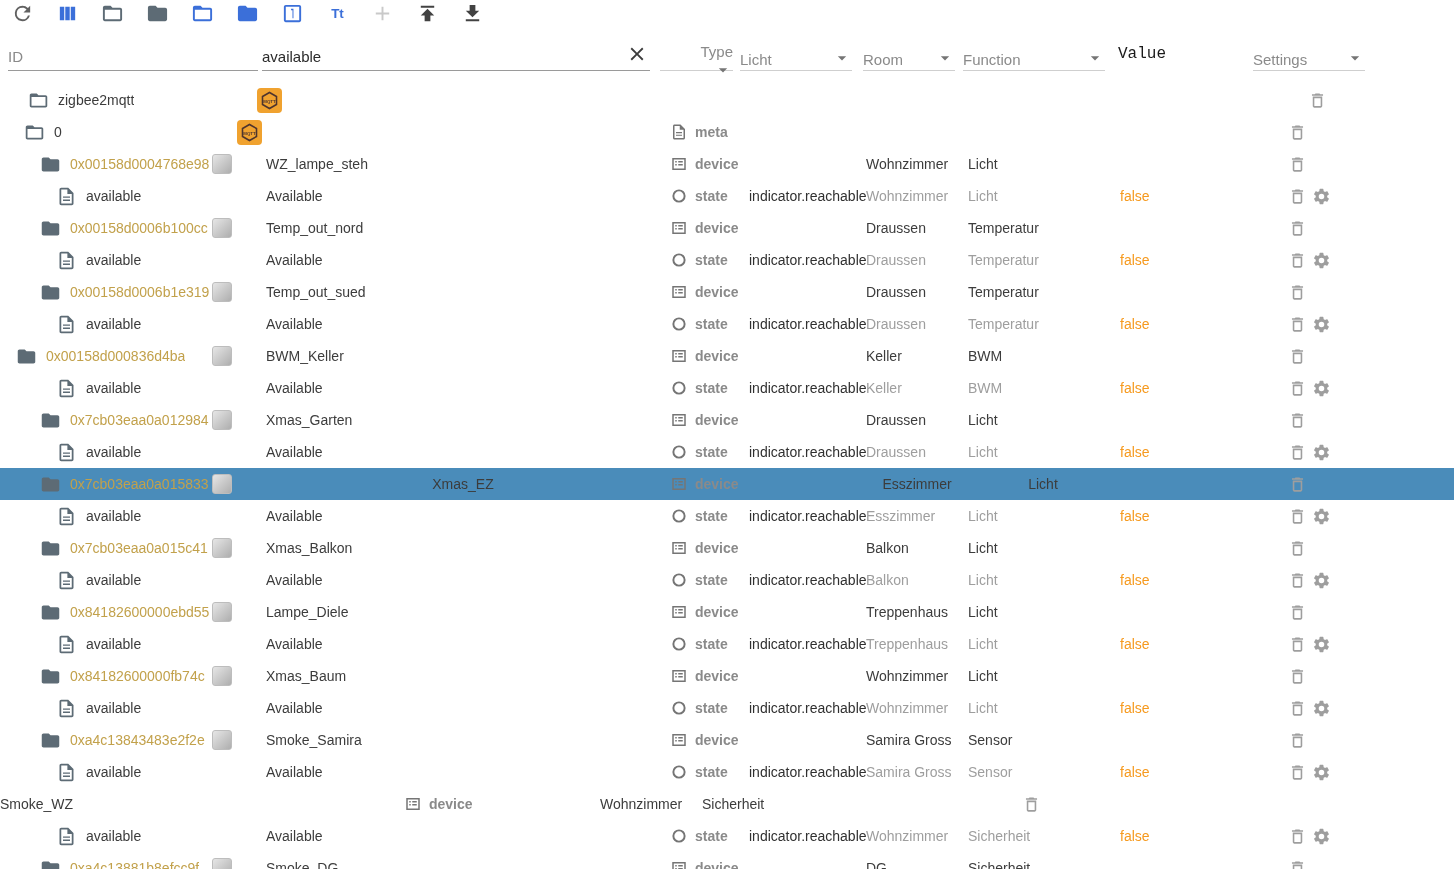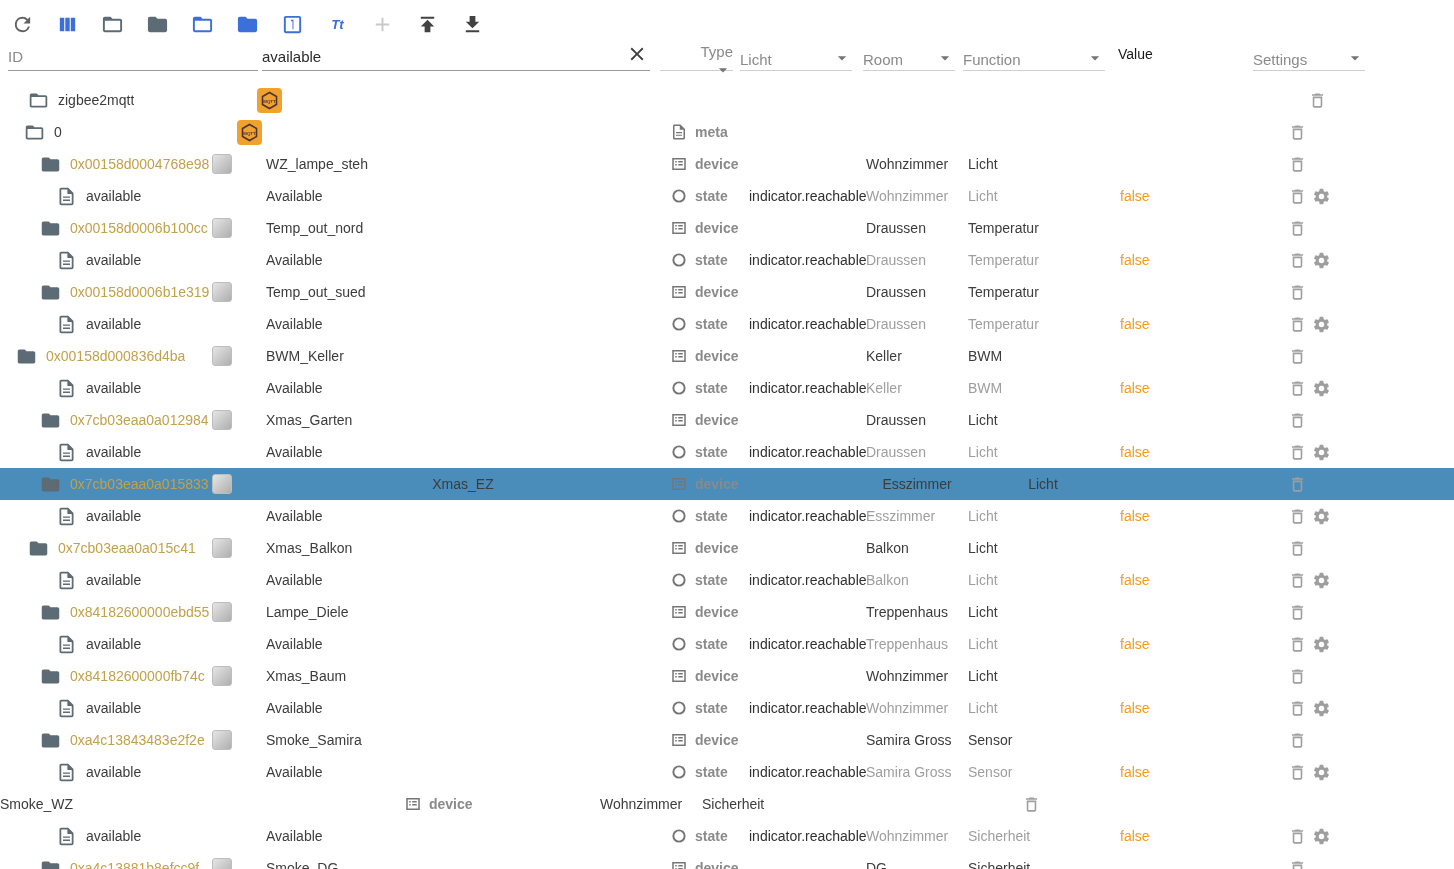--- a/index.html
+++ b/index.html
@@ -13,42 +13,42 @@
     --object-id-amber: #C2A14B;
     --value-orange: #F69A1F;
     --muted-text: #9E9E9E;
     --dark-text: #3C3C3C;
     --adapter-badge-orange: #F0A22F;
   }
 
   
   .toolbar { height: 36px; display: flex; align-items: center; padding-top: 2px; }
   .tb-btn { width: 45px; height: 34px; border: none; background: transparent;
-            display: flex; align-items: flex-end; justify-content: center; cursor: pointer; font-style: italic; }
+            display: flex; align-items: flex-start; justify-content: center; cursor: pointer; }
   .tb-btn svg { width: 23px; height: 23px; }
 
   
   .filter-row { height: 48px; display: flex; align-items: center; padding: 0 0 6px 8px; }
   .filter-input { border: none; outline: none; border-bottom: 1px solid #9a9a9a; height: 28px;
                   font-size: 15px; font-family: inherit; color: #2b2b2b; background: transparent; }
   .filter-input::placeholder { color: #8a8a8a; }
   #id-filter { width: 250px; }
   .name-filter { width: 388px; margin-left: 4px; display: flex; align-items: flex-end;
                  border-bottom: 1px solid #9a9a9a; height: 28px; }
   .name-filter input { border-bottom: none; flex: 1; }
   .clear-btn { background: none; border: none; cursor: pointer; padding: 0 2px 2px; display: flex; }
   .filter-select { display: flex; align-items: flex-end; justify-content: space-between;
                    border-bottom: 1px solid #cfcfcf; height: 28px; cursor: pointer; padding-bottom: 2px; }
   .fs-label { font-size: 15px; color: #8a8a8a; }
   .caret { display: flex; }
   #type-filter { width: 73px; margin-left: 10px; flex-direction: column; }
   #role-filter { width: 112px; margin-left: 7px; }
   #room-filter { width: 92px; margin-left: 11px; }
   #function-filter { width: 142px; margin-left: 8px; }
-  .value-label { font-size: 14px; color: #1b1b1b; margin-left: 13px; width: 40px; padding-bottom: 6px; }
+  .value-label { font-size: 16px; color: #1b1b1b; margin-left: 13px; width: 40px; padding-bottom: 6px; font-family: Liberation Mono, monospace; }
   #settings-filter { width: 112px; margin-left: 95px; }
 
   
   .tree { width: 1454px; }
   .row { height: 32px; display: flex; align-items: center; font-size: 14px; }
   .row.selected { background: var(--selected-row-bg); text-align: center; }
   .cell { overflow: hidden; white-space: nowrap; flex: none; }
   .tree-cell { width: 266px; display: flex; align-items: center; }
   .tree-icon { display: flex; margin-right: 9px; color: #5d6b75; flex: none; }
   .tree-icon svg { width: 21px; height: 21px; }
@@ -692,21 +692,21 @@
           </svg>
         </span>
       <span class="action gear">
           <svg viewBox="0 0 24 24">
             <path fill="currentColor" d="M19.14 12.94a7.07 7.07 0 0 0 0-1.88l2.03-1.58a.5.5 0 0 0 .12-.64l-1.92-3.32a.5.5 0 0 0-.61-.22l-2.39.96c-.5-.38-1.03-.7-1.62-.94l-.36-2.54a.5.5 0 0 0-.5-.42h-3.84a.5.5 0 0 0-.5.42l-.36 2.54c-.59.24-1.13.56-1.62.94l-2.39-.96a.5.5 0 0 0-.61.22L2.65 8.84a.5.5 0 0 0 .12.64l2.03 1.58a7.07 7.07 0 0 0 0 1.88l-2.03 1.58a.5.5 0 0 0-.12.64l1.92 3.32c.13.23.4.32.61.22l2.39-.96c.49.38 1.03.7 1.62.94l.36 2.54c.04.24.25.42.5.42h3.84c.25 0 .46-.18.5-.42l.36-2.54c.59-.24 1.13-.56 1.62-.94l2.39.96c.22.1.48.01.61-.22l1.92-3.32a.5.5 0 0 0-.12-.64l-2.03-1.58zM12 15.5a3.5 3.5 0 1 1 0-7 3.5 3.5 0 0 1 0 7z"></path>
           </svg>
         </span>
     </div>
   </div>
     <div class="row">
-    <div class="cell tree-cell" style="padding-left: 28px;">
+    <div class="cell tree-cell" style="padding-left: 40px;">
       <span class="tree-icon">
           <svg viewBox="0 0 24 24">
             <path fill="currentColor" d="M10 4H4c-1.1 0-2 .9-2 2v12c0 1.1.9 2 2 2h16c1.1 0 2-.9 2-2V8c0-1.1-.9-2-2-2h-8l-2-2z"></path>
           </svg>
         </span>
       <span class="row-id amber">0x7cb03eaa0a015c41</span>
       <span class="device-img"></span>
 
     </div>
     <div class="cell name-cell">Xmas_Balkon</div>

